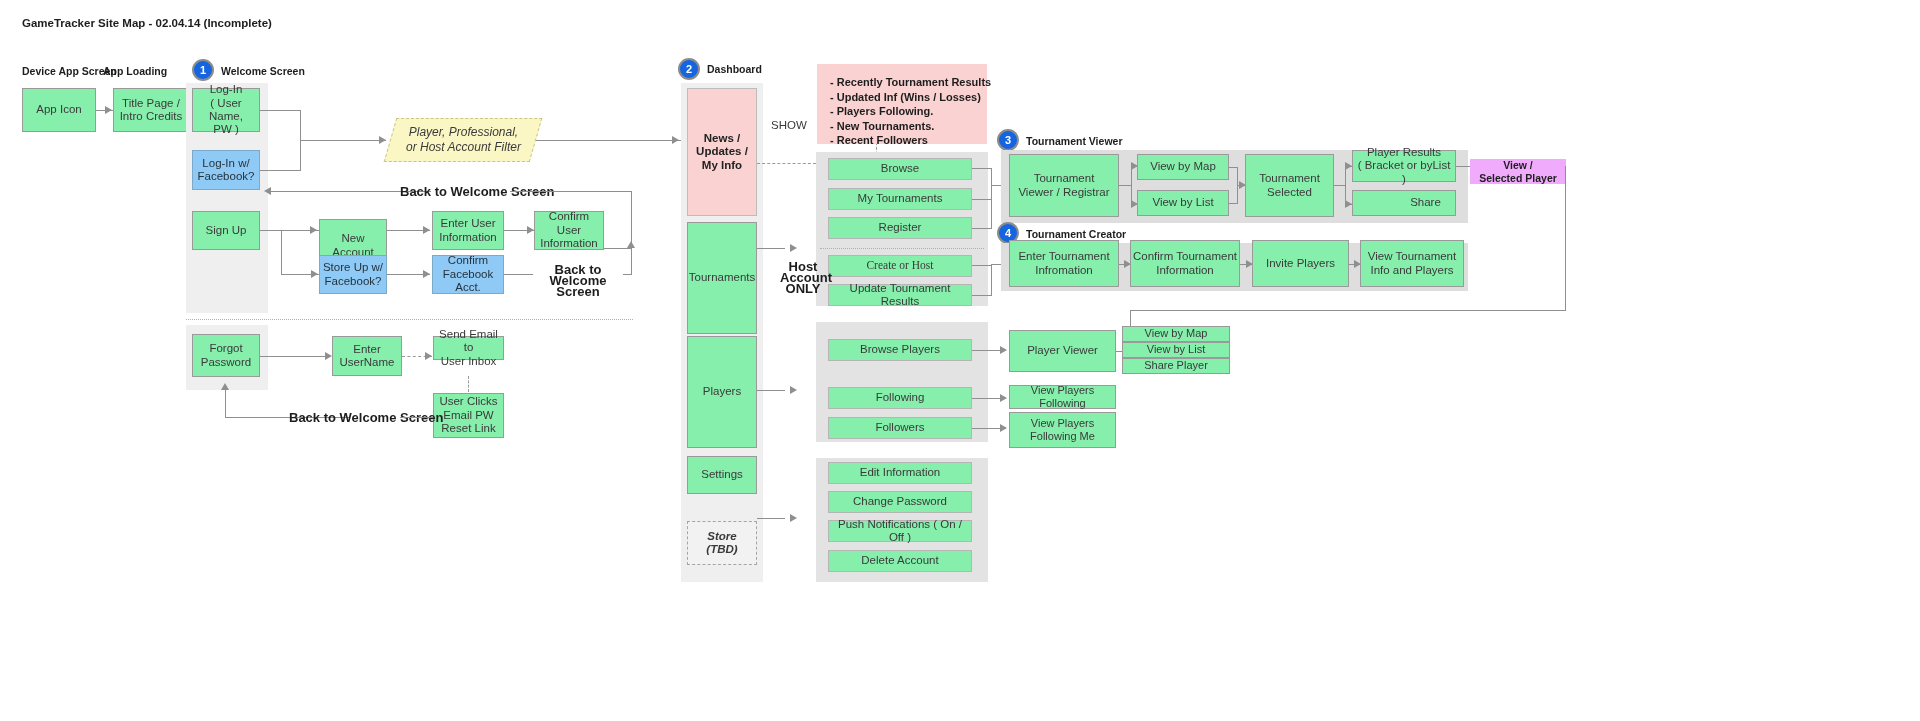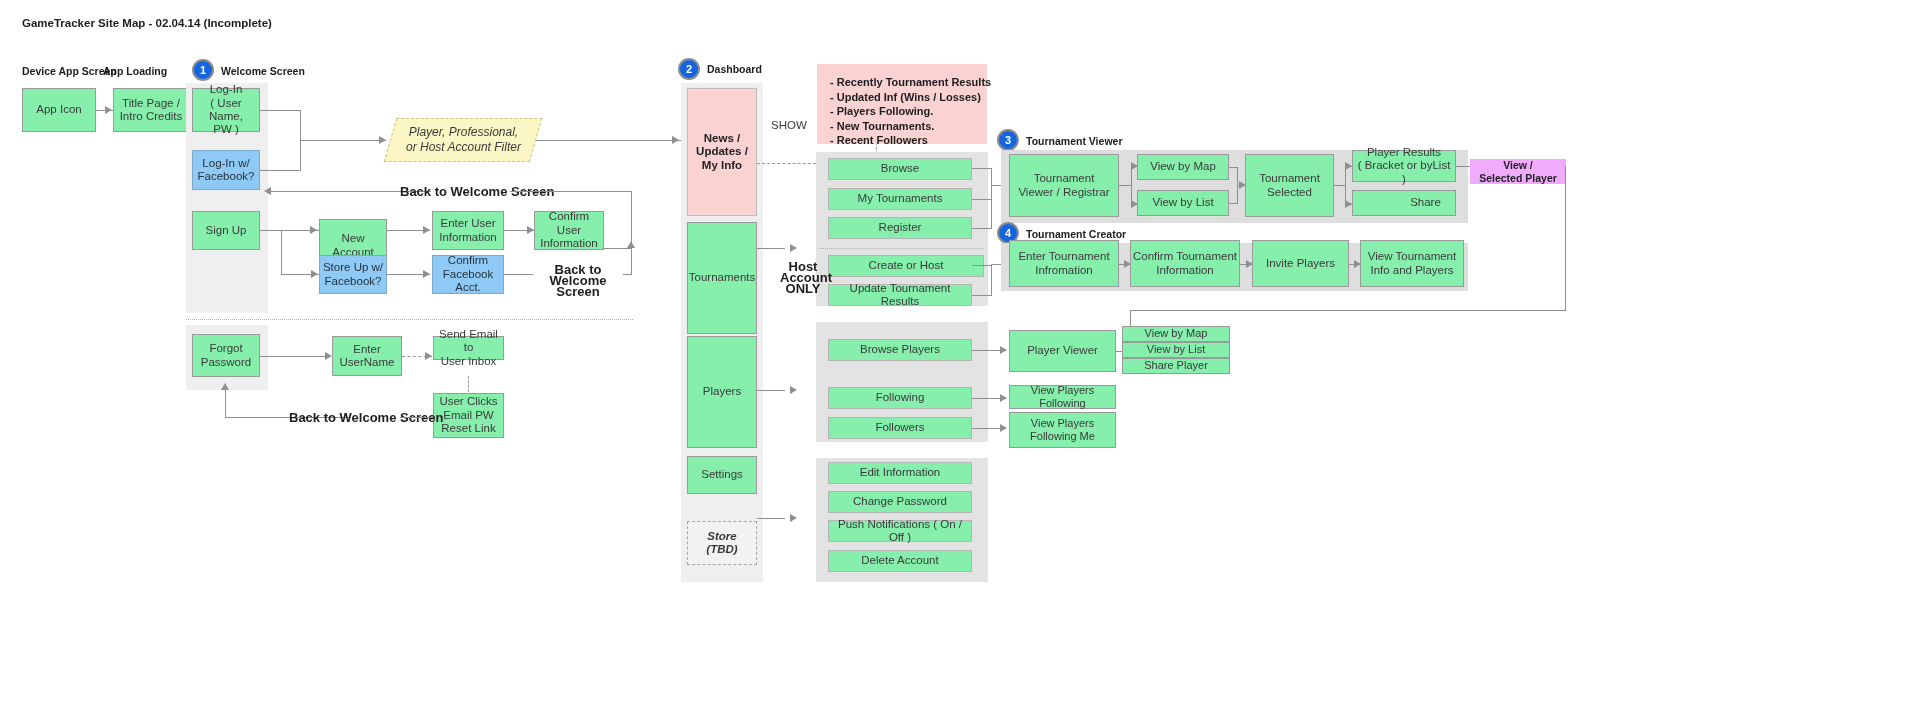--- a/index.html
+++ b/index.html
@@ -189,21 +189,21 @@
   <div>- Players Following.</div>
   <div>- New Tournaments.</div>
   <div>- Recent Followers</div>
 </div>
 
 <div class="abs band2" style="left:816px;top:152px;width:172px;height:154px;"></div>
 <div class="abs node hairline" style="left:828px;top:158px;width:144px;height:22px;">Browse</div>
 <div class="abs node hairline" style="left:828px;top:188px;width:144px;height:22px;">My Tournaments</div>
 <div class="abs node hairline" style="left:828px;top:217px;width:144px;height:22px;">Register</div>
 <div class="abs dotted-sep" style="left:820px;top:248px;width:164px;"></div>
-<div class="abs node hairline" style="left:828px;top:255px;width:156px;height:22px;">Create or Host</div>
+<div class="abs node hairline" style="left:828px;top:255px;width:144px;height:22px;font-family:Liberation Serif, serif;">Create or Host</div>
 <div class="abs node hairline" style="left:828px;top:284px;width:144px;height:22px;">Update Tournament Results</div>
 
 <div class="abs h" style="left:757px;top:248px;width:28px;"></div>
 <div class="abs arw r" style="left:790px;top:243.5px;"></div>
 <div class="abs elabel" style="left:780px;top:261px;width:46px;white-space:pre-line;">Host
 Account
 ONLY</div>
 
 <div class="abs h" style="left:972px;top:168px;width:20px;"></div>
 <div class="abs h" style="left:972px;top:199px;width:20px;"></div>

